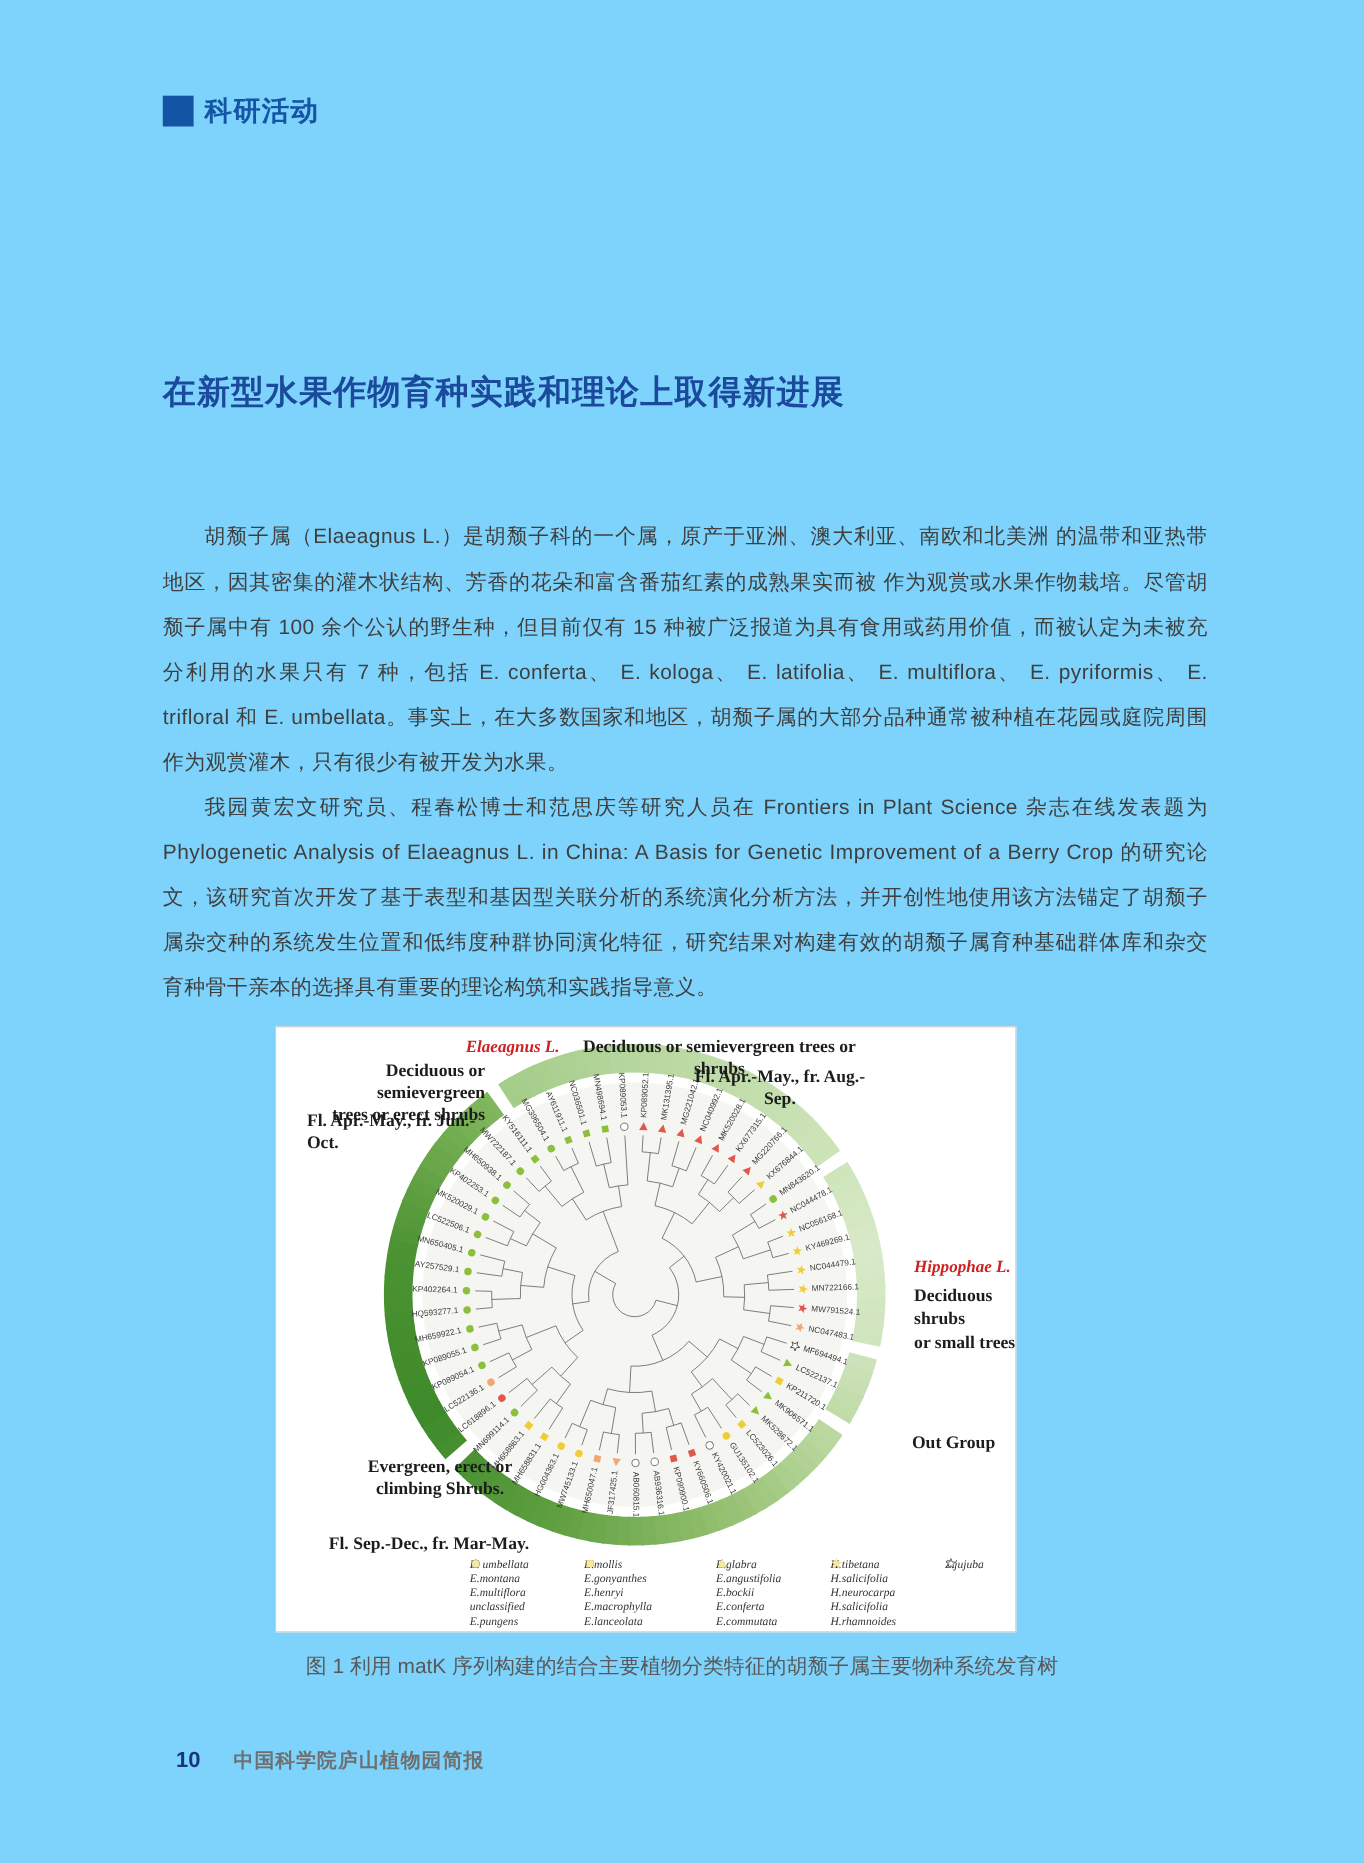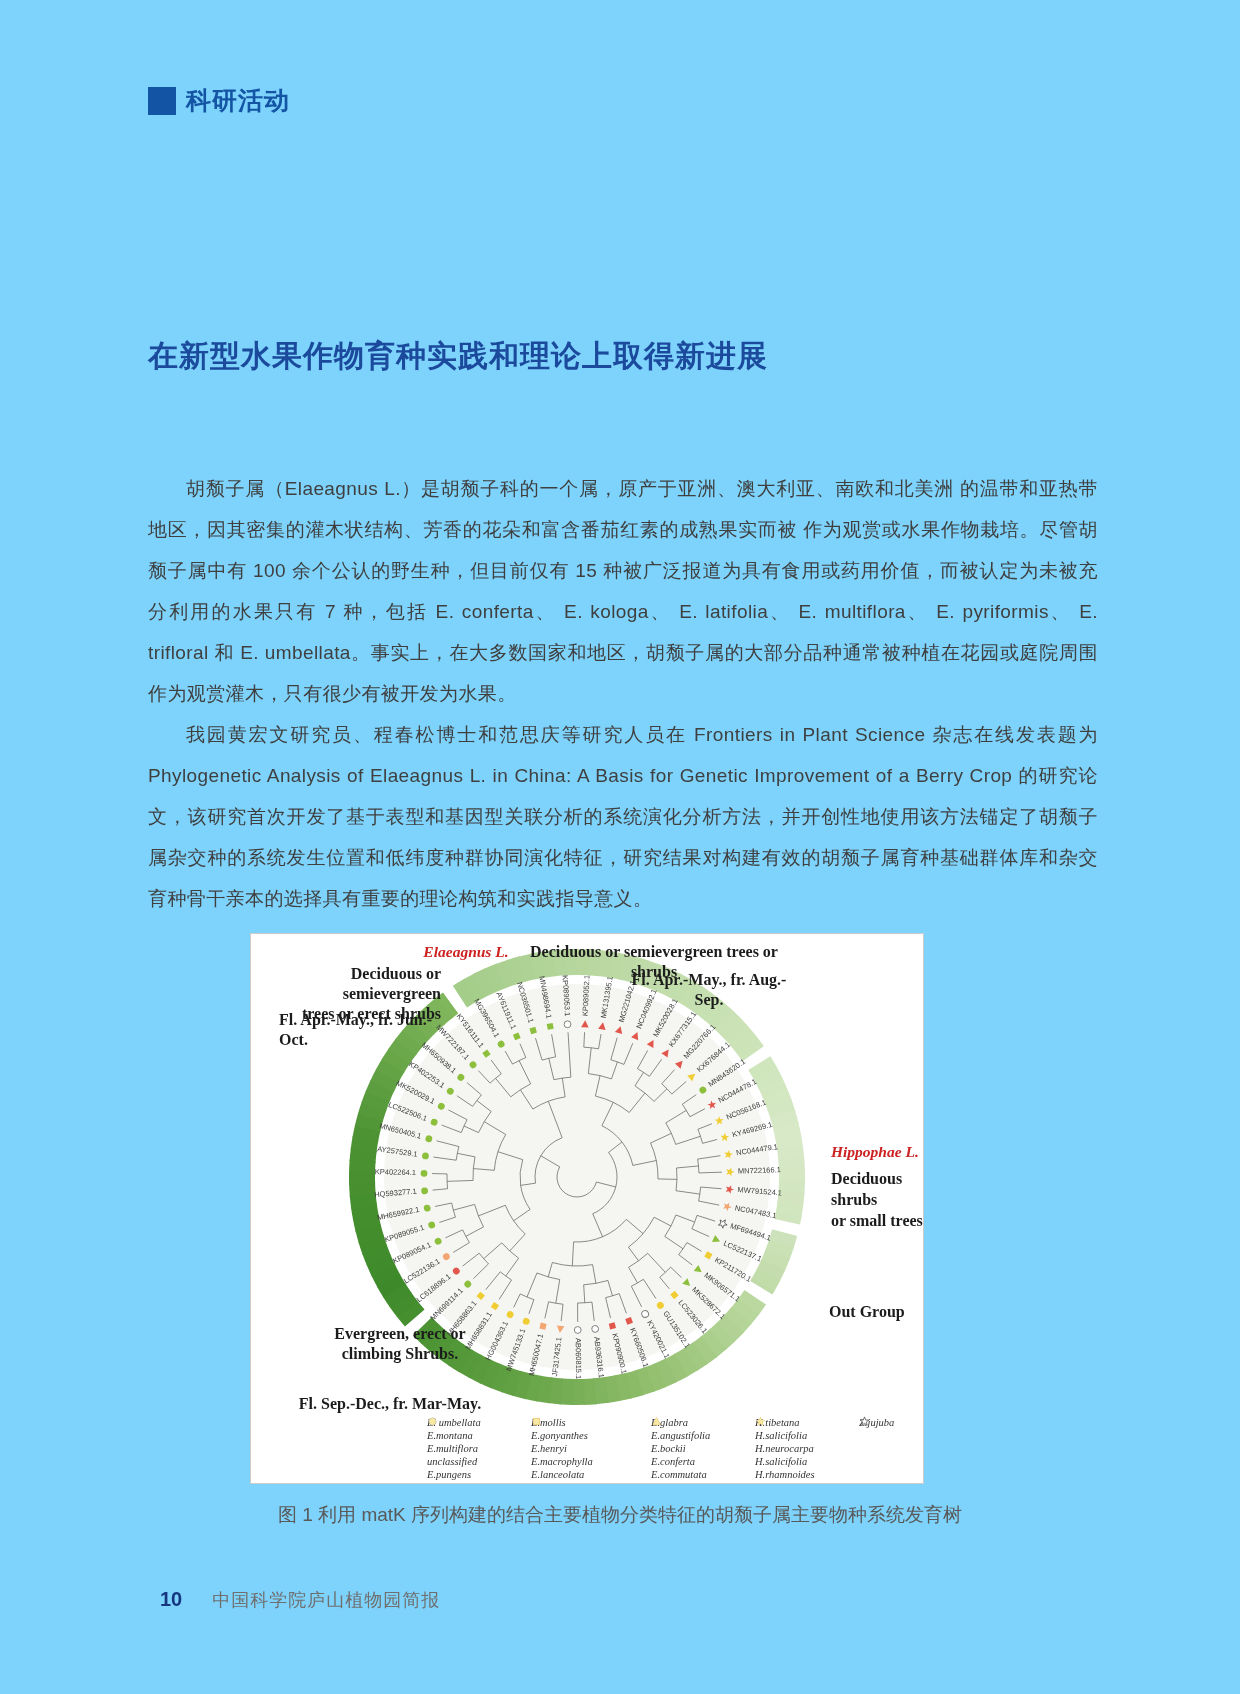--- a/index.html
+++ b/index.html
@@ -37,21 +37,21 @@
   #legend{position:absolute;left:168px;top:482px;width:500px;height:62px;}
   .leg-col{position:absolute;top:0;}
   .leg-row{display:flex;align-items:center;height:13px;font-family:"Liberation Serif",serif;
            font-style:italic;font-size:10.5px;color:#333;white-space:nowrap;}
   .leg-row svg{margin-right:3px;flex:0 0 auto;}
   
   .caption{position:absolute;left:0;top:1502px;width:1240px;text-align:center;
            color:#595959;font-size:19px;}
   .footer{position:absolute;left:160px;top:1588px;display:flex;align-items:baseline;}
   .pgnum{font-size:20px;font-weight:bold;color:#16377f;margin-right:30px;}
-  .pgtitle{font-size:18px;color:#6f6f6f;letter-spacing:1px;}
+  .pgtitle{font-size:18px;color:#6f6f6f;letter-spacing:1px;font-weight:bold;}
 </style>
 </head>
 <body>
 
 <div class="page">
 
   <div class="hdr">
     <span class="hdr-sq"></span>
     <span class="hdr-txt">科研活动</span>
   </div>

